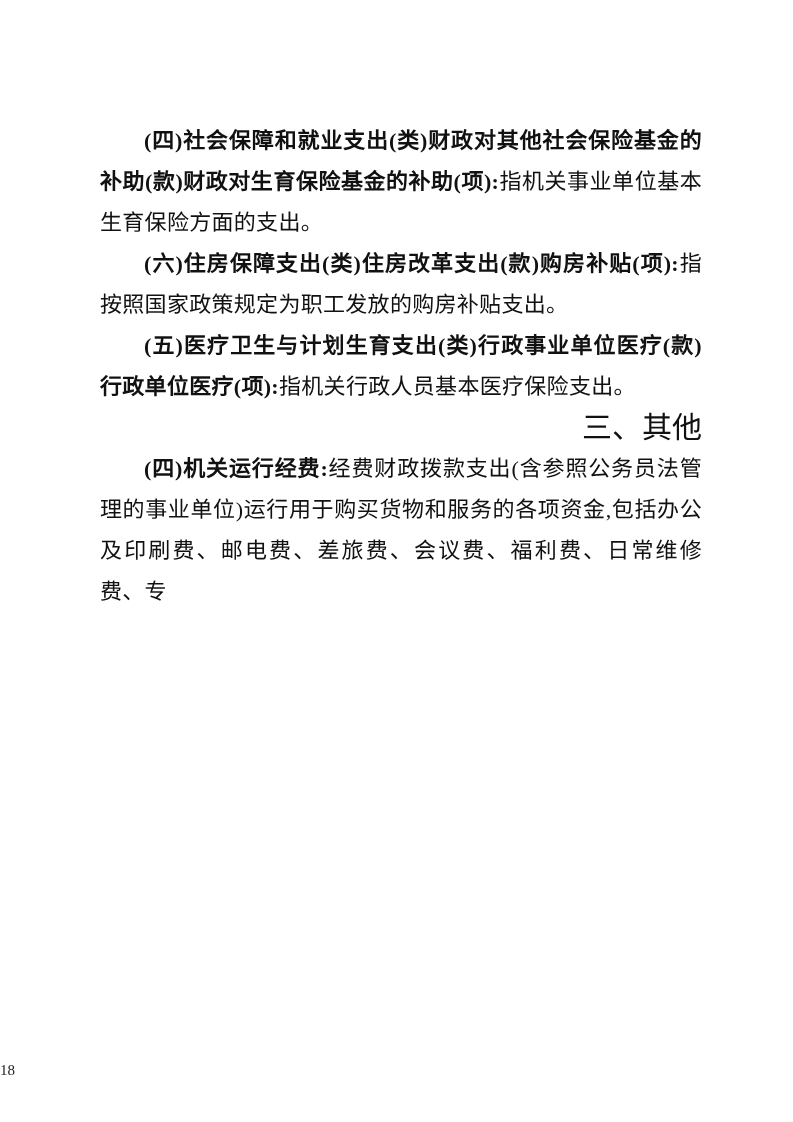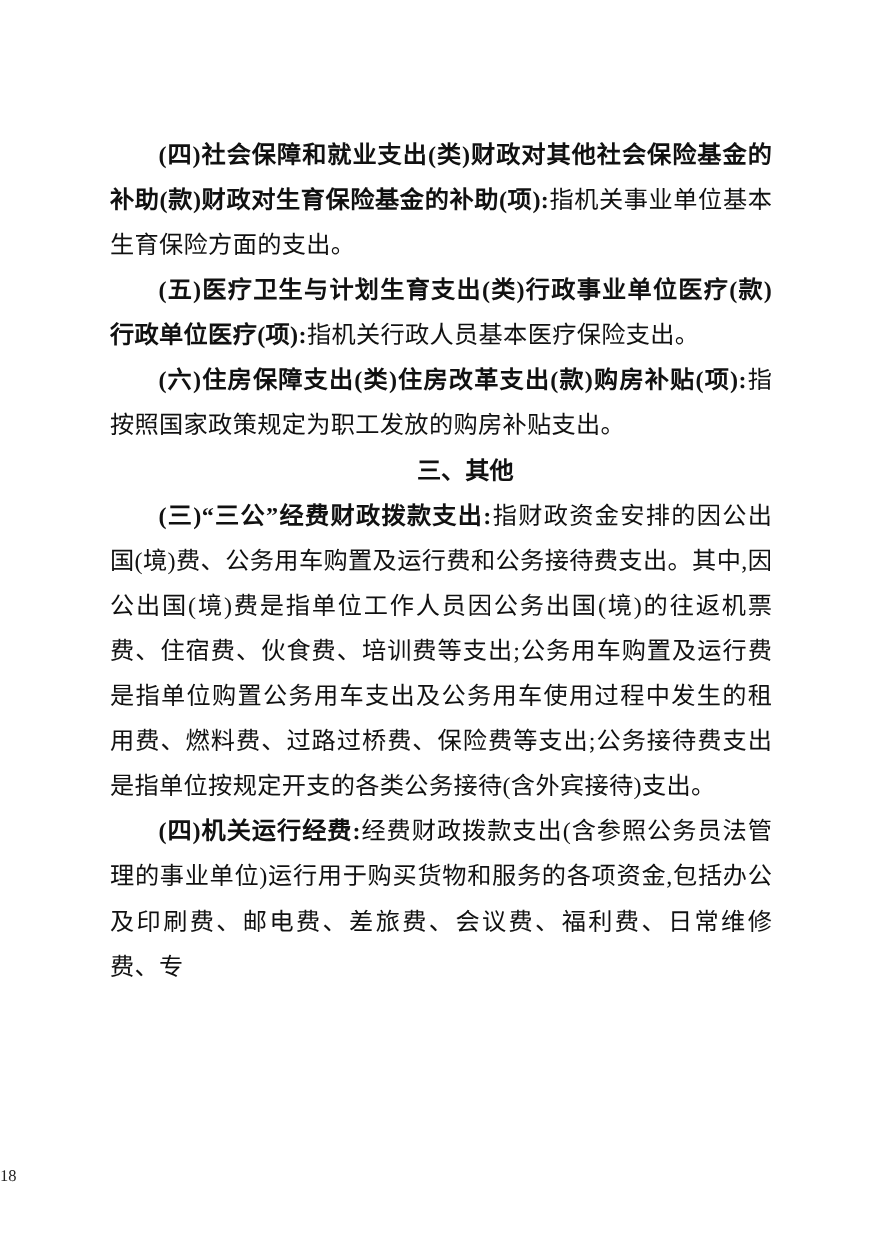--- a/index.html
+++ b/index.html
@@ -33,25 +33,25 @@
     word-break: break-all;
   }
   .para .bold-lead {
     font-weight: 700;
   }
   .para .regular-text {
     font-weight: 400;
   }
   .section-heading {
     margin: 0;
-    font-size: 22px;
+    font-size: 30px;
     line-height: 41px;
     text-indent: 2em;
-    font-weight: 700;
-    text-align: center;
+    font-weight: 400;
+    text-align: right;
   }
   .page-number {
     position: absolute;
     top: 1036px;
     left: 0;
     width: 100%;
     text-align: left;
     font-size: 15px;
     line-height: 20px;
     color: #222222;
@@ -59,28 +59,27 @@
   }
 </style>
 </head>
 <body>
 
 <div class="page">
   <div class="content">
 
     <p class="para"><span class="bold-lead">(四)社会保障和就业支出(类)财政对其他社会保险基金的补助(款)财政对生育保险基金的补助(项):</span><span class="regular-text">指机关事业单位基本生育保险方面的支出。</span></p>
 
+    <p class="para"><span class="bold-lead">(六)住房保障支出(类)住房改革支出(款)购房补贴(项):</span><span class="regular-text">指按照国家政策规定为职工发放的购房补贴支出。</span></p>
+
     <p class="para"><span class="bold-lead">(五)医疗卫生与计划生育支出(类)行政事业单位医疗(款)行政单位医疗(项):</span><span class="regular-text">指机关行政人员基本医疗保险支出。</span></p>
-
-    <p class="para"><span class="bold-lead">(六)住房保障支出(类)住房改革支出(款)购房补贴(项):</span><span class="regular-text">指按照国家政策规定为职工发放的购房补贴支出。</span></p>
 
     <p class="section-heading">三、其他</p>
 
 
 
-    <p class="para"><span class="bold-lead">(三)“三公”经费财政拨款支出:</span><span class="regular-text">指财政资金安排的因公出国(境)费、公务用车购置及运行费和公务接待费支出。其中,因公出国(境)费是指单位工作人员因公务出国(境)的往返机票费、住宿费、伙食费、培训费等支出;公务用车购置及运行费是指单位购置公务用车支出及公务用车使用过程中发生的租用费、燃料费、过路过桥费、保险费等支出;公务接待费支出是指单位按规定开支的各类公务接待(含外宾接待)支出。</span></p>
 
     <p class="para"><span class="bold-lead">(四)机关运行经费:</span><span class="regular-text">经费财政拨款支出(含参照公务员法管理的事业单位)运行用于购买货物和服务的各项资金,包括办公及印刷费、邮电费、差旅费、会议费、福利费、日常维修费、专</span></p>
 
   </div>
 
   <div class="page-number">18</div>
 </div>
 
 </body></html>

